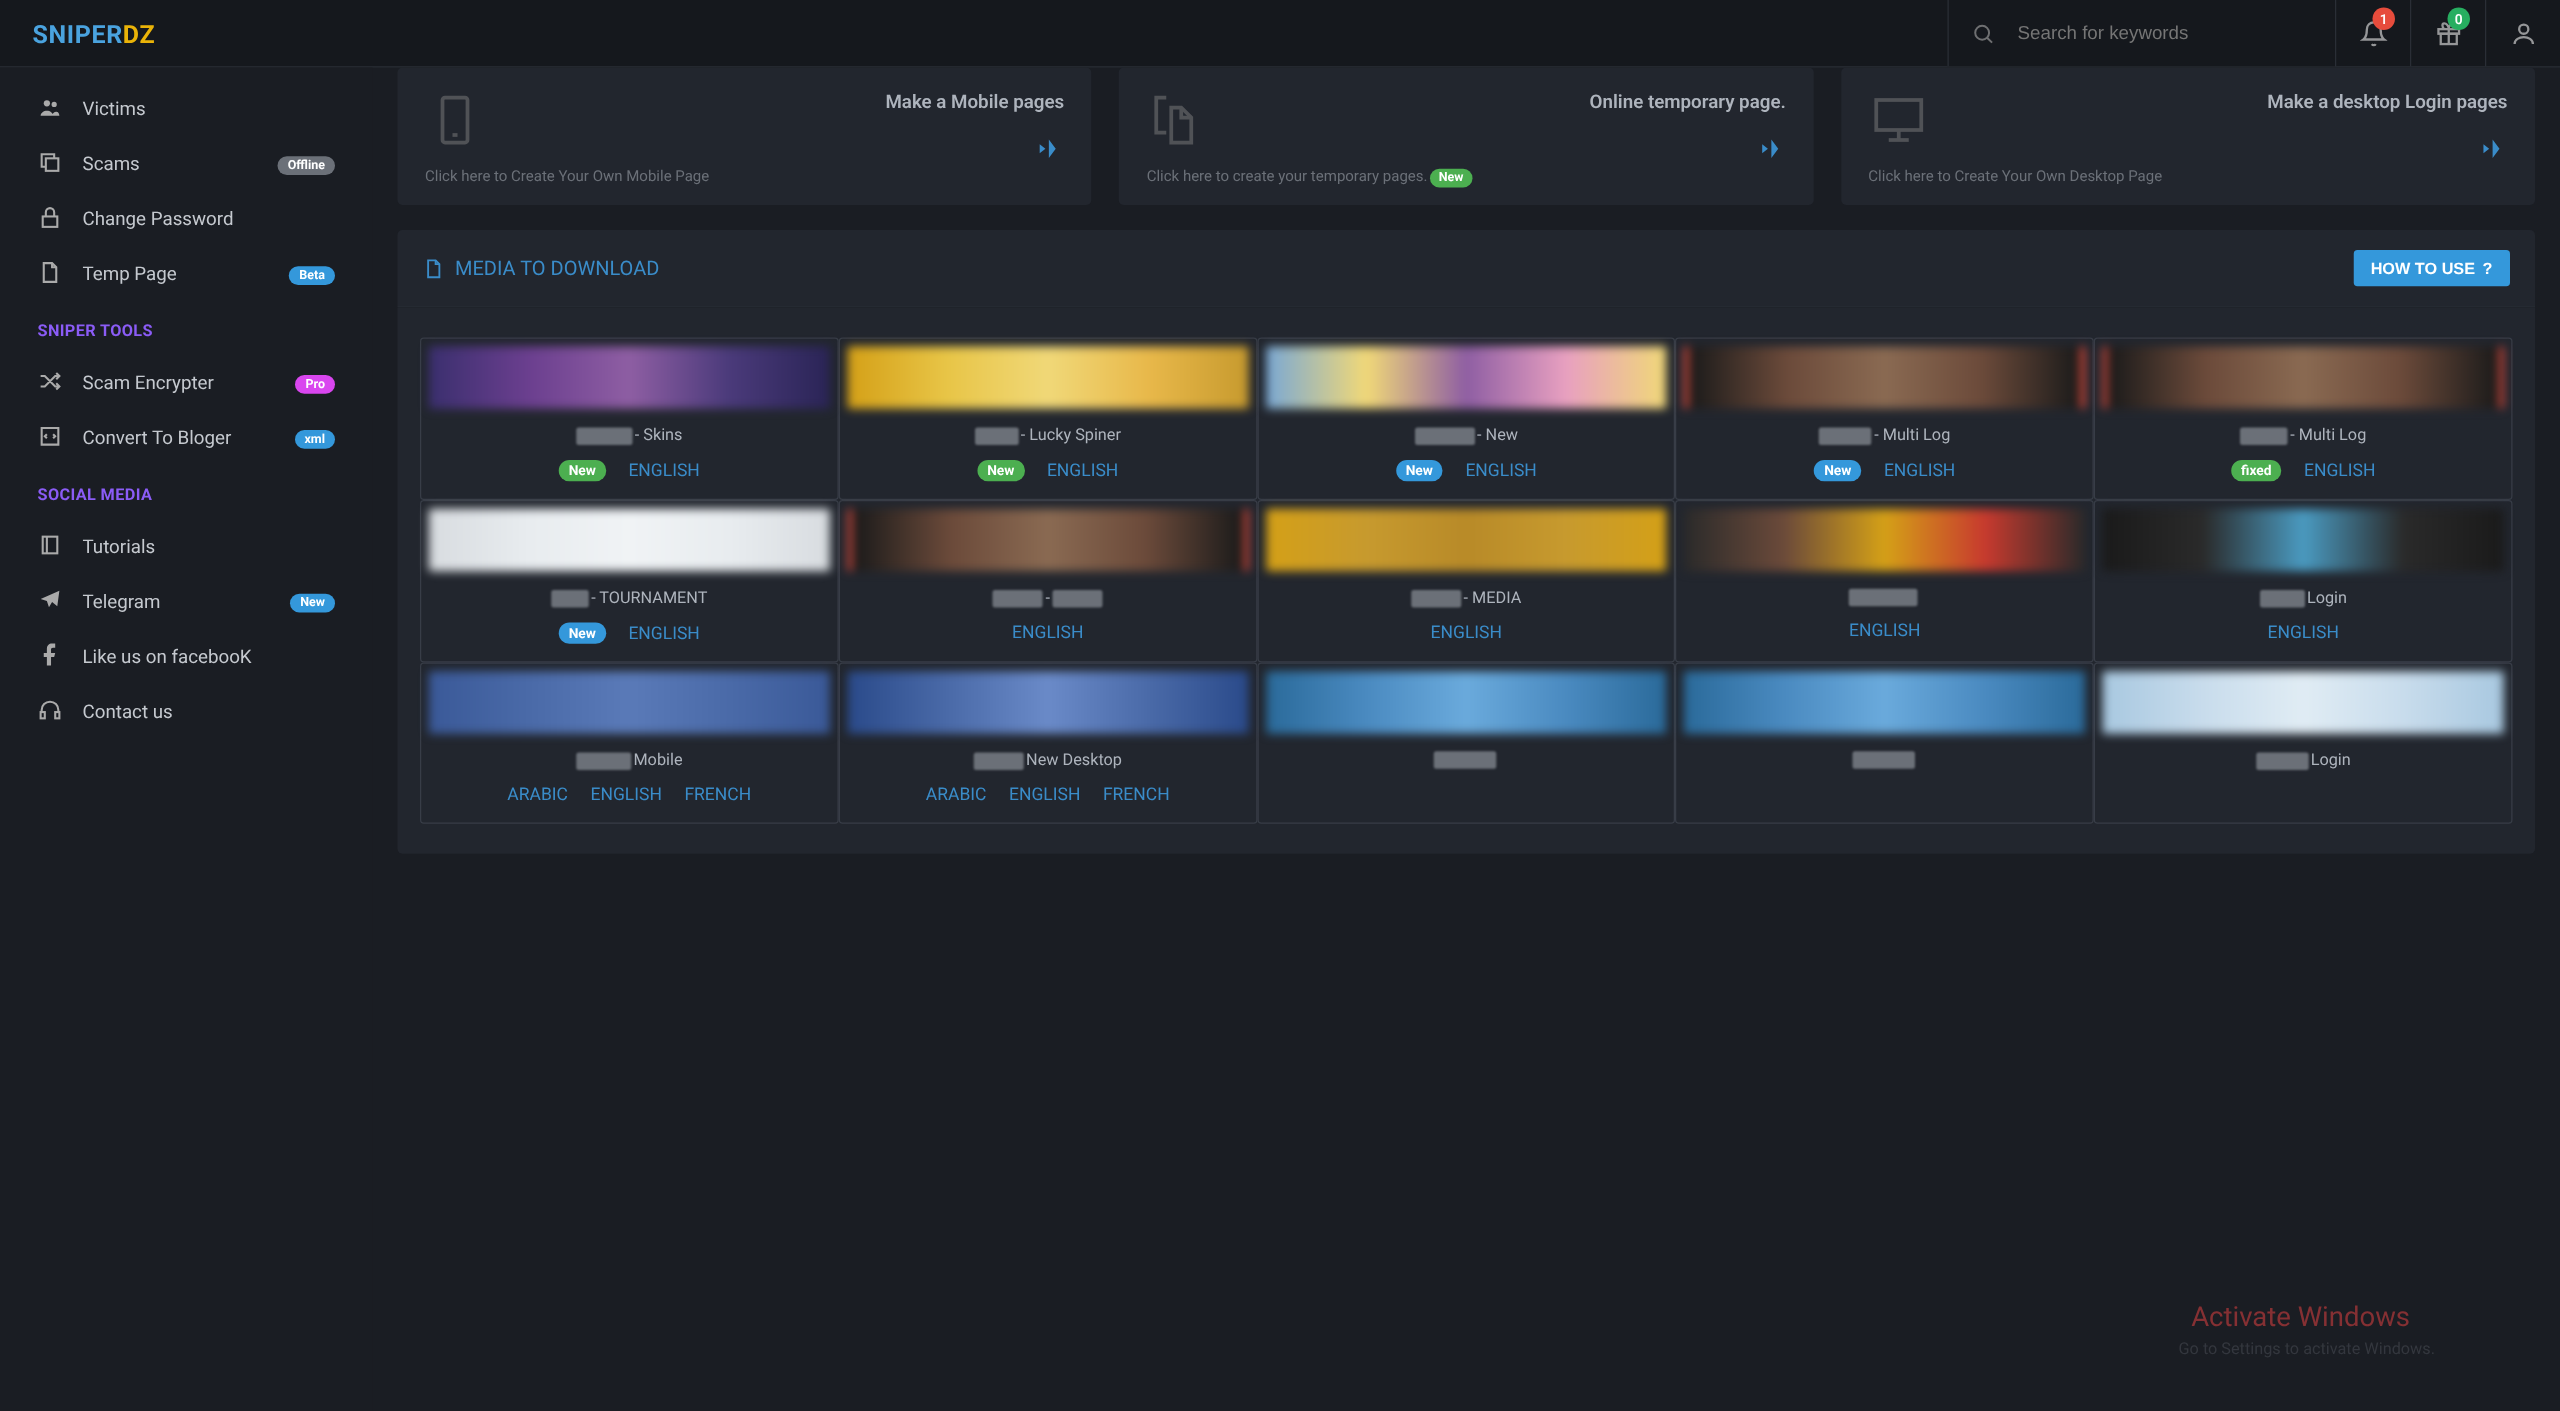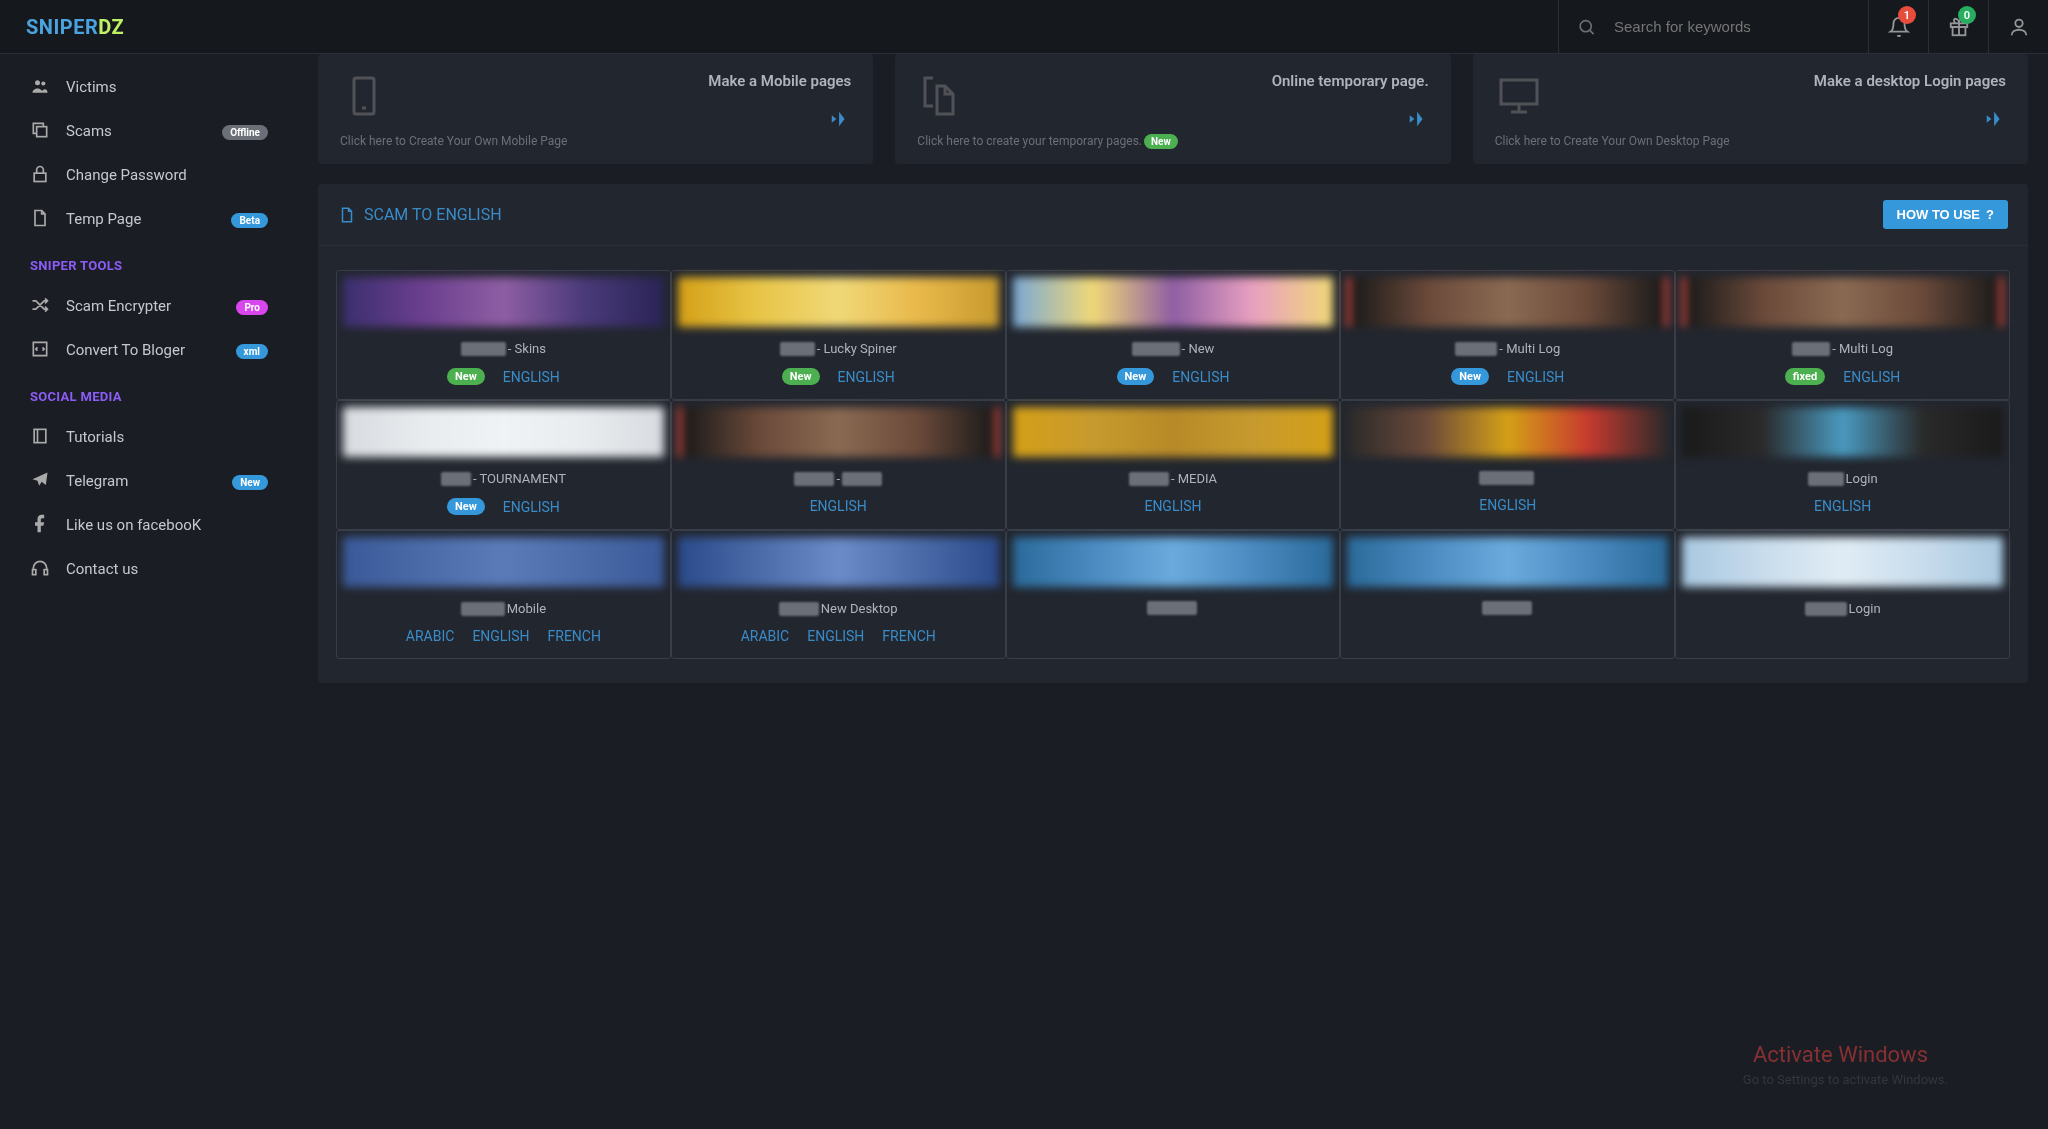--- a/index.html
+++ b/index.html
@@ -1,20 +1,20 @@
 <!DOCTYPE html>
 <html><head>
 <meta charset="utf-8">
 <style>
 *{box-sizing:border-box;margin:0;padding:0}
 body{background:#1a1d23;color:#9aa0a6;font-family:-apple-system,BlinkMacSystemFont,'Segoe UI',Roboto,sans-serif;font-size:13px;width:2048px;height:1129px;overflow:hidden}
 .topbar{height:54px;background:#15181d;display:flex;align-items:center;padding:0 0 0 26px;border-bottom:1px solid #2a2e36}
 .logo{font-size:20px;font-weight:700;letter-spacing:.5px}
 .logo .s1{color:#4aa3df}
-.logo .s2{color:#bef264}
+.logo .s2{color:#eab308}
 .topbar-spacer{flex:1}
 .search-wrap{display:flex;align-items:center;background:#15181d;border-left:1px solid #2a2e36;height:100%;padding:0 18px;width:310px}
 .search-wrap svg{margin-right:18px;opacity:.6}
 .search-input{background:transparent;border:0;color:#ccc;font-size:15px;outline:none;width:100%}
 .top-icon{width:60px;height:100%;border-left:1px solid #2a2e36;display:flex;align-items:center;justify-content:center;position:relative;cursor:pointer}
 .top-icon svg{opacity:.7}
 .top-badge{position:absolute;top:6px;right:12px;min-width:18px;height:18px;border-radius:9px;display:flex;align-items:center;justify-content:center;font-size:11px;color:#fff;font-weight:600}
 .bg-red{background:#e74c3c}
 .bg-green{background:#27ae60}
 .layout{display:flex;height:calc(100% - 54px)}
@@ -232,21 +232,21 @@
         <div class="top-card-desc">Click here to Create Your Own Desktop Page</div>
       </div>
     </div>
 
     <div class="section-head">
       <div class="section-head-title">
         <svg width="18" height="18" viewBox="0 0 24 24" fill="none" stroke="#3a8cc9" stroke-width="2">
             <path d="M14 3H6v18h12V7z"></path>
             <path d="M14 3v4h4"></path>
           </svg>
-        <span>SCAM TO ENGLISH</span>
+        <span>MEDIA TO DOWNLOAD</span>
       </div>
       <button class="howto-btn">
           <span>HOW TO USE</span> 
           <span>?</span>
         </button>
     </div>
 
     <div class="grid-wrap">
       <div class="grid" id="grid">
           <div class="card">

